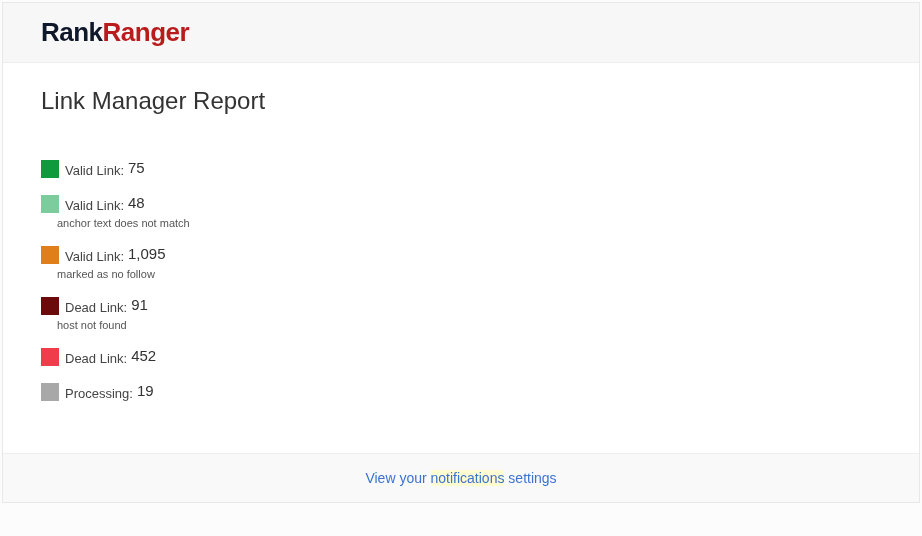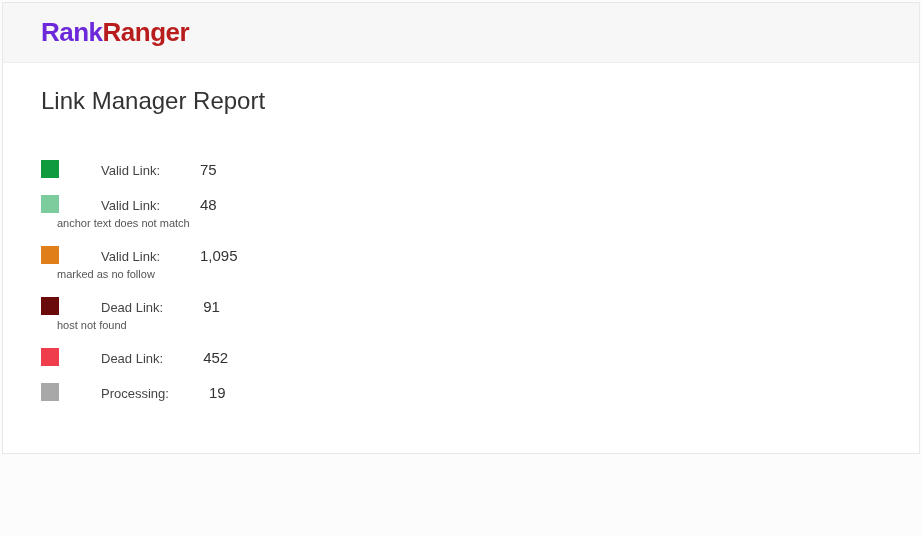--- a/index.html
+++ b/index.html
@@ -1,24 +1,24 @@
 <!DOCTYPE html>
 <html><head>
   <meta charset="utf-8">
   <style>
     * { margin: 0; padding: 0; box-sizing: border-box; }
     body { font-family: Arial, Helvetica, sans-serif; background: #fcfcfc; width: 922px; height: 536px; }
     .container { border: 1px solid #e8e8e8; background: #fff; margin: 2px; }
     .header { background: #f7f7f7; padding: 14px 38px; border-bottom: 1px solid #eee; }
     .logo { font-size: 26px; font-weight: bold; letter-spacing: -0.5px; }
-    .logo-part1 { color: #6d28d9; }
+    .logo-part1 { color: #0f172a; }
     .logo-part2 { color: #b91c1c; }
     .content { padding: 24px 38px 38px 38px; }
     .title { font-size: 24px; color: #333; font-weight: normal; margin-bottom: 42px; }
-    .metric { display: flex; align-items: flex-end; margin-bottom: 4px; gap: 36px; }
+    .metric { display: flex; align-items: center; margin-bottom: 4px; }
     .metric-block { margin-bottom: 14px; }
     .swatch { width: 18px; height: 18px; margin-right: 6px; margin-top: 3px; flex-shrink: 0; }
     .metric-label { font-size: 13px; color: #444; margin-right: 4px; padding-top: 5px; }
     .metric-value { font-size: 15px; color: #333; }
     .metric-sub { font-size: 11px; color: #555; margin-left: 16px; margin-top: 2px; margin-bottom: 12px; }
     .footer { background: #f9f9f9; text-align: center; padding: 16px; border-top: 1px solid #eee; font-size: 14px; }
     .footer-link { color: #3b73d1; cursor: pointer; }
     .highlight { background: #fffcd1; }
   </style>
 </head>
@@ -73,13 +73,18 @@
         </div>
         <div class="metric-block">
           <div class="metric">
             <div class="swatch" style="background: rgb(168, 168, 168);"></div>
             <span class="metric-label">Processing:</span>
             <span class="metric-value">19</span>
           </div>
         </div>
       </div>
   </div>
+  <div class="footer">
+    <span class="footer-link">
+      <span>View your </span><span class="highlight">notifications</span><span> settings</span>
+    </span>
+  </div>
 </div>
 
 </body></html>

